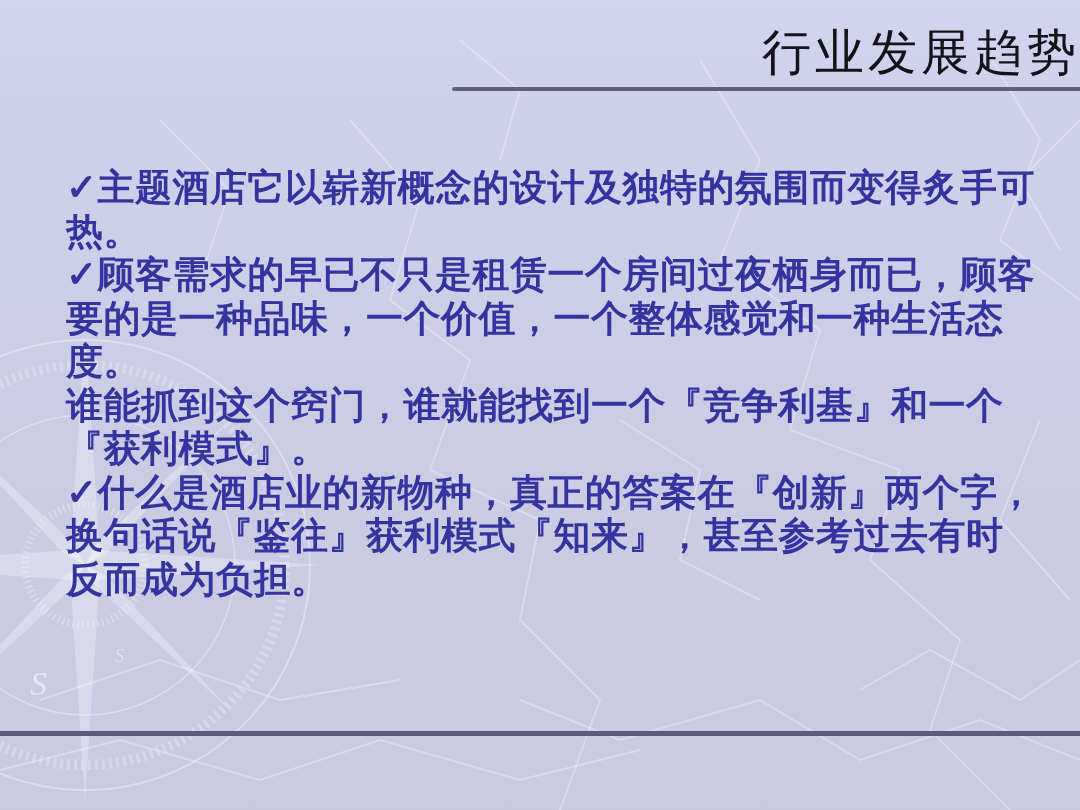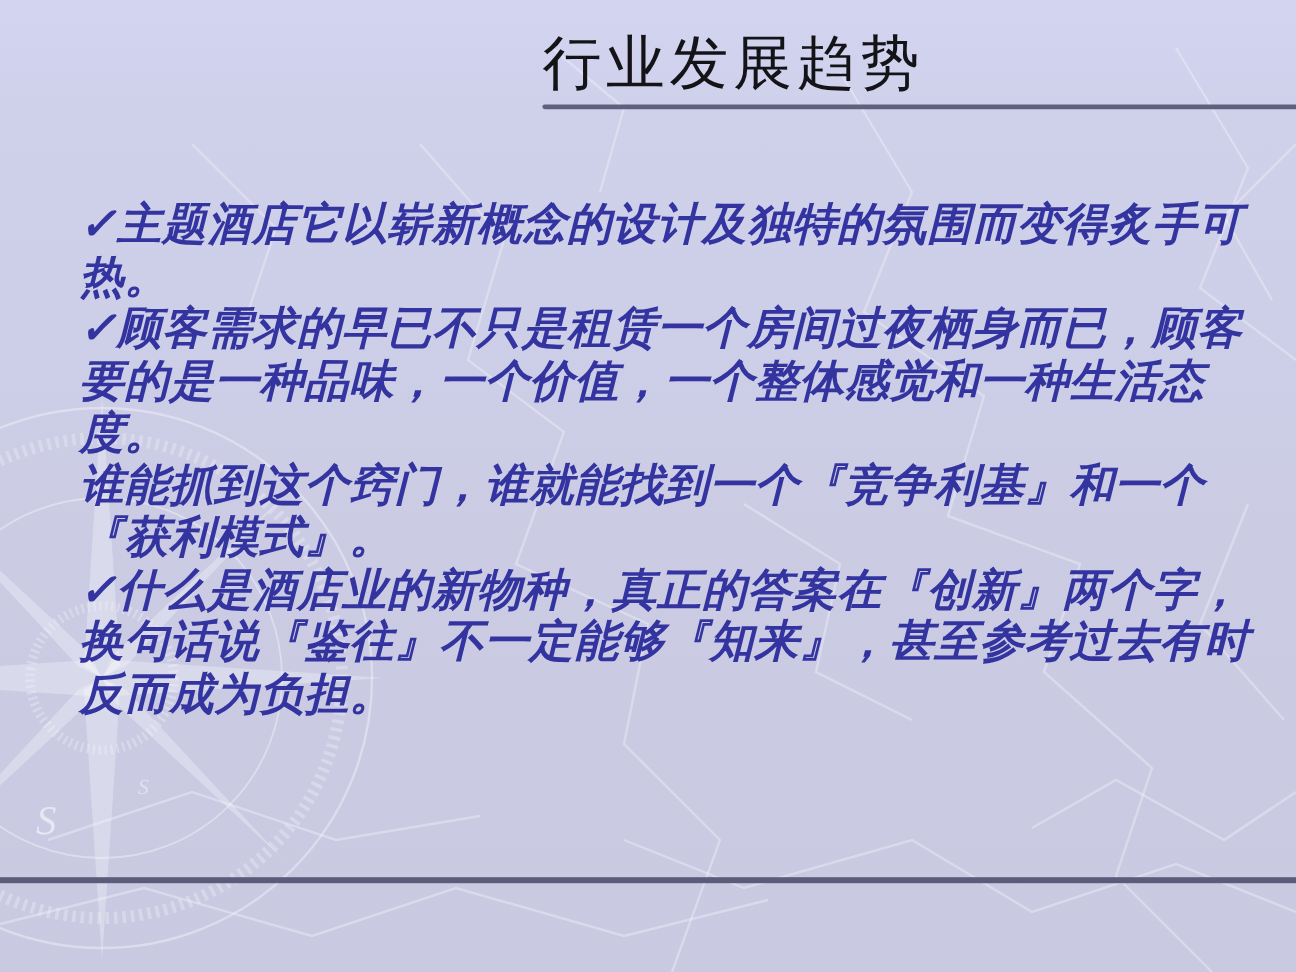--- a/index.html
+++ b/index.html
@@ -19,21 +19,21 @@
     position: absolute;
     left: 0; top: 0;
     width: 1080px; height: 810px;
     pointer-events: none;
   }
   .slide-title {
     position: absolute;
     top: 20px;
     left: 452px;
     right: 0;
-    text-align: left;
+    text-align: right;
     font-size: 49px;
     letter-spacing: 4px;
     color: #141418;
     font-weight: 400;
     white-space: nowrap;
   }
   .title-underline {
     position: absolute;
     top: 87px;
     left: 452px;
@@ -50,21 +50,20 @@
   }
   .slide-body p {
     margin: 0;
     padding: 0;
     white-space: pre-line;
     font-size: 37px;
     line-height: 43.5px;
     font-weight: bold;
     color: #3434a0;
     letter-spacing: 0.5px;
-    font-style: italic;
   }
   .bottom-divider {
     position: absolute;
     top: 731px;
     left: 0;
     right: 0;
     height: 5px;
     background: #5c5c7a;
   }
 </style>
@@ -115,19 +114,19 @@
   <div class="title-underline"></div>
 
   <div class="slide-body">
     <p>✓主题酒店它以崭新概念的设计及独特的氛围而变得炙手可
 热。</p>
     <p>✓顾客需求的早已不只是租赁一个房间过夜栖身而已，顾客
 要的是一种品味，一个价值，一个整体感觉和一种生活态度。
 谁能抓到这个窍门，谁就能找到一个『竞争利基』和一个
 『获利模式』。</p>
     <p>✓什么是酒店业的新物种，真正的答案在『创新』两个字，
-换句话说『鉴往』不一定能够『知来』，甚至参考过去有时
+换句话说『鉴往』获利模式『知来』，甚至参考过去有时
 反而成为负担。</p>
   </div>
 
   <div class="bottom-divider"></div>
 
 </div>
 
 </body></html>

